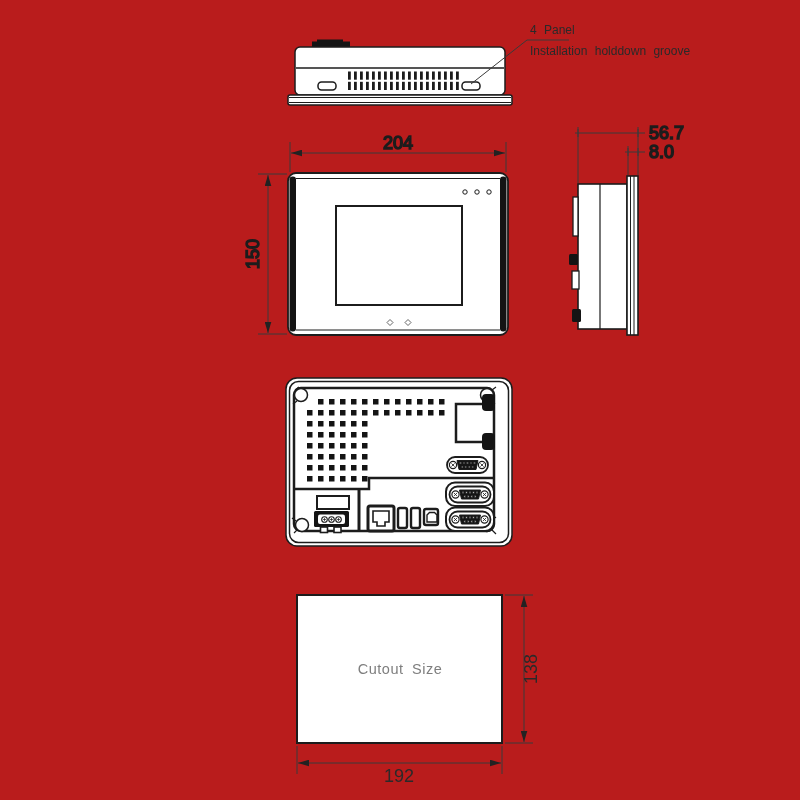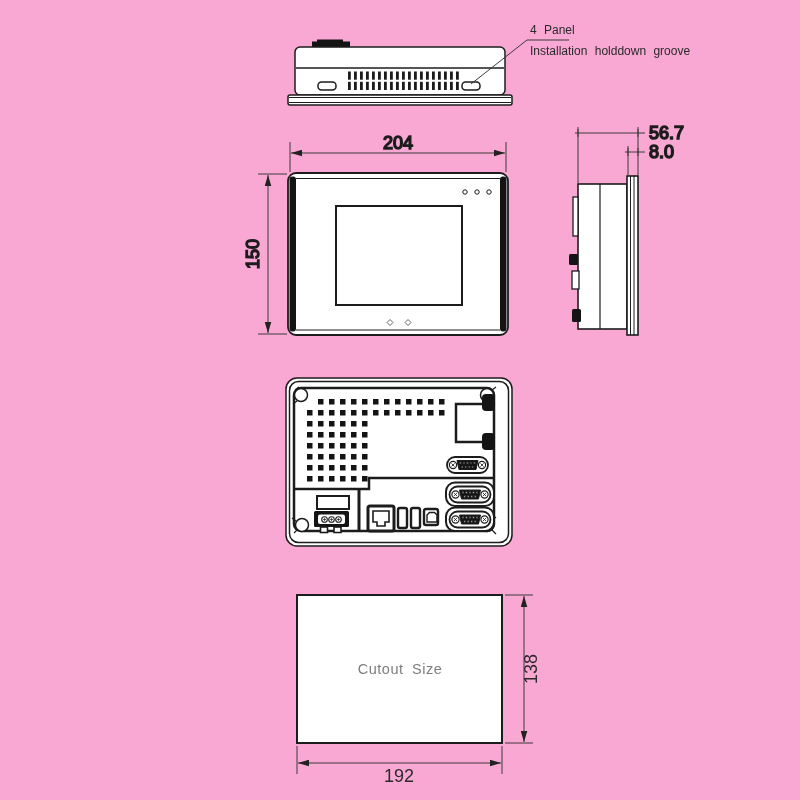--- a/index.html
+++ b/index.html
@@ -1,16 +1,16 @@
 <!DOCTYPE html>
 <html><head>
 <meta charset="utf-8">
 <style>
   html,body{margin:0;padding:0;background:#ffffff;}
-  .canvas{position:relative;width:800px;height:800px;background:#f9a8d4;overflow:hidden;
+  .canvas{position:relative;width:800px;height:800px;background:#b91c1c;overflow:hidden;
           font-family:"Liberation Sans", sans-serif;text-align:center;}
   svg{position:absolute;left:0;top:0;}
   text{fill:#2a2a2a;}
   .dim-text{font-size:18px;}
   .anno-text{font-size:12px;word-spacing:4px;}
   .cutout-text{font-size:14.5px;fill:#7e7e7e;word-spacing:4px;letter-spacing:.5px;}
 </style>
 </head>
 <body>
 

